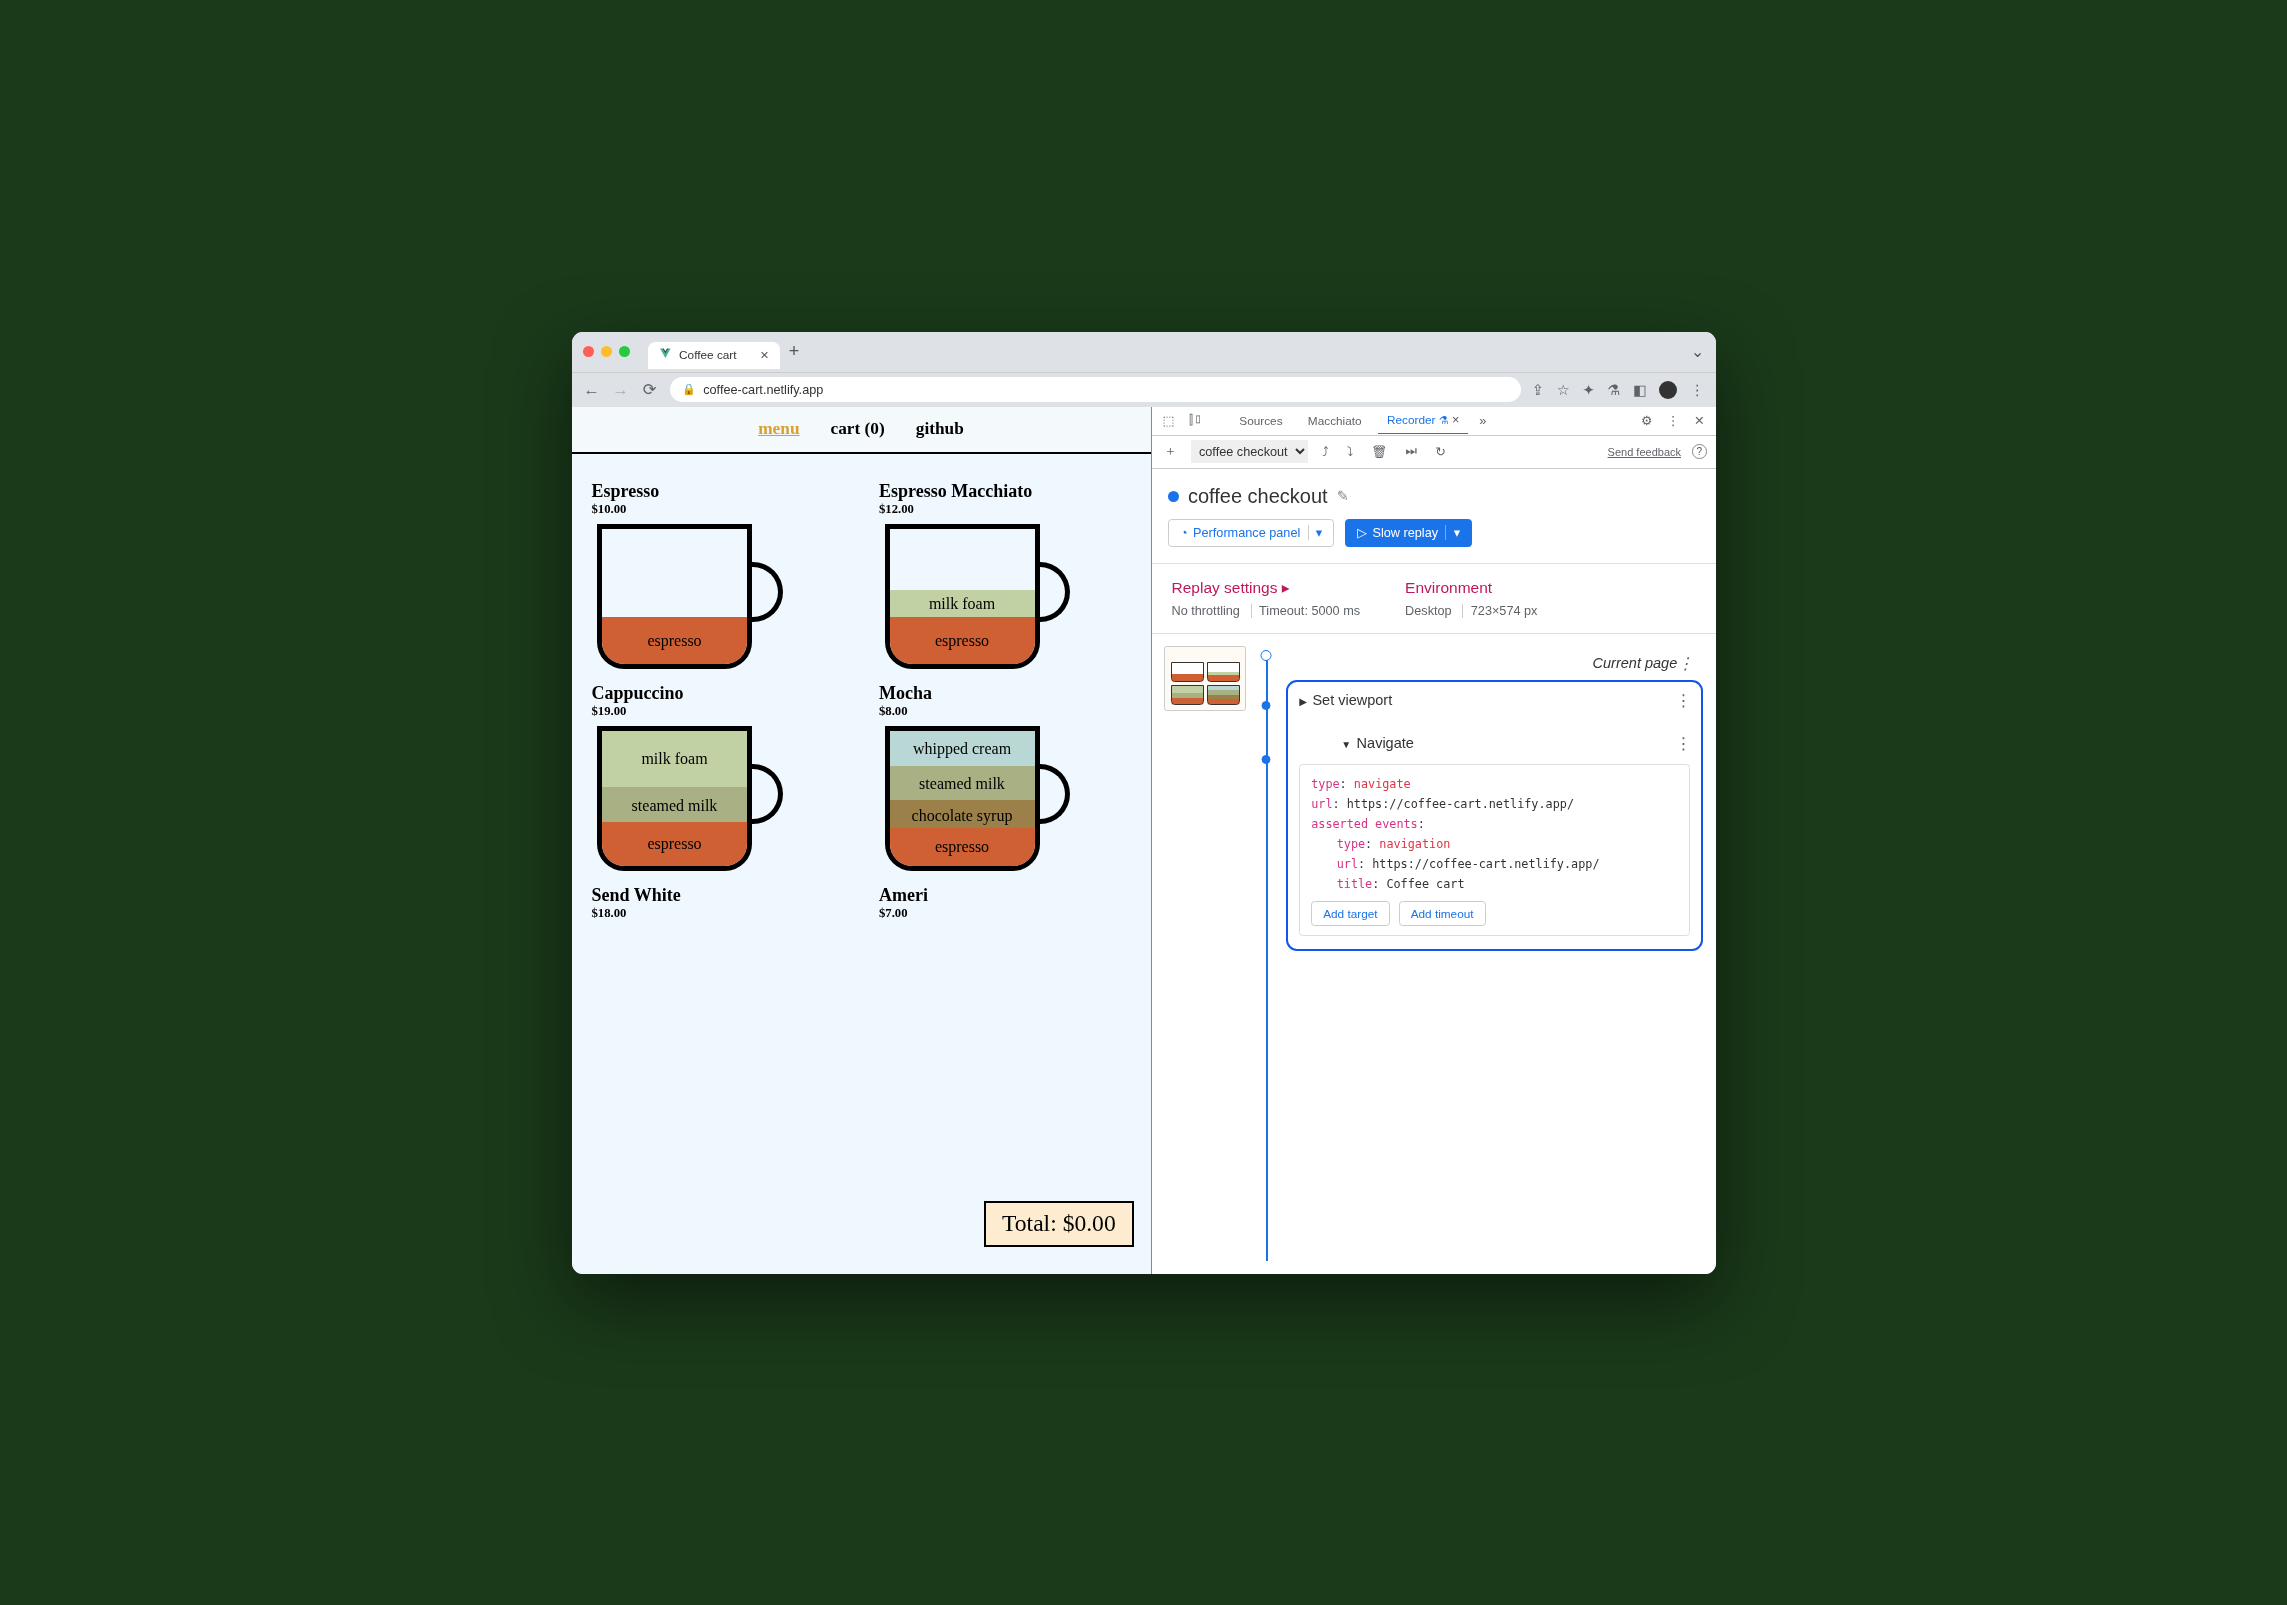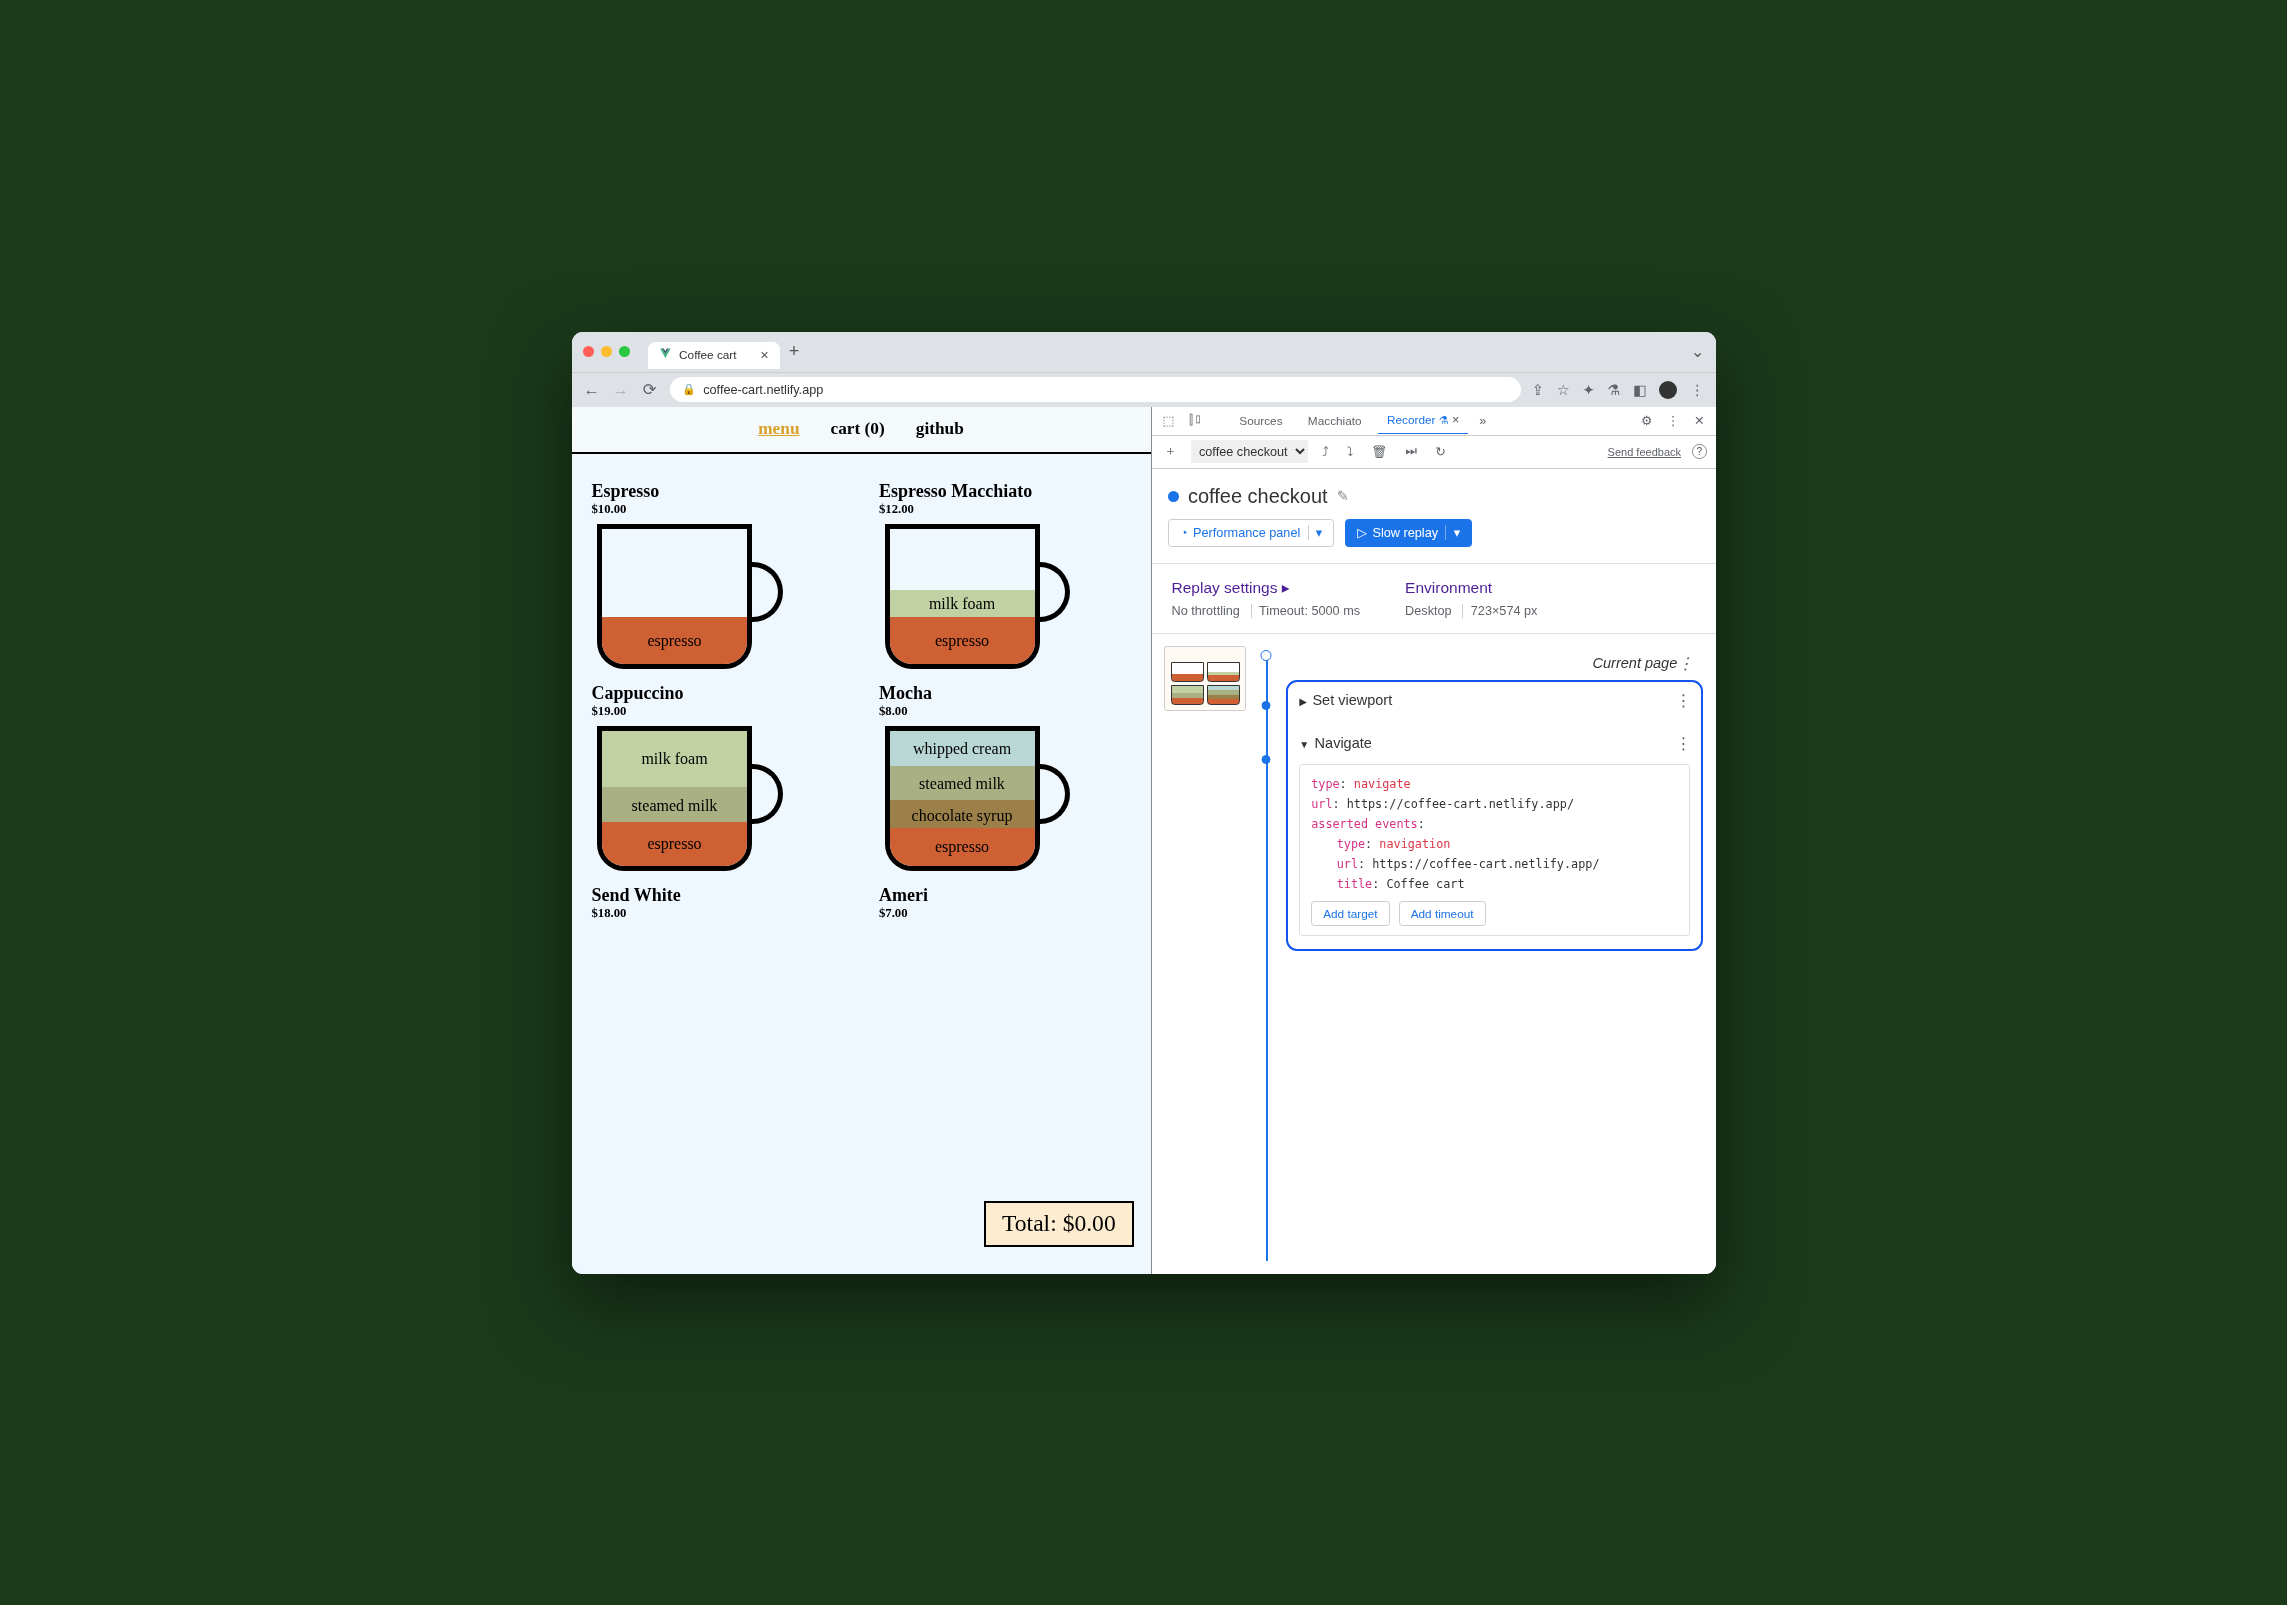--- a/index.html
+++ b/index.html
@@ -48,21 +48,21 @@
 .blue-dot{width:11px;height:11px;background:#1a73e8;border-radius:50%;}
 .rec-title{font-size:20px;color:#333;}
 .edit-icon{color:#888;font-size:14.5px;}
 .rec-buttons{display:flex;gap:11px;padding:0 16.4px 16.4px;}
 .btn{border:0.9px solid #ccc;border-radius:3.6px;padding:5.5px 11px;display:flex;align-items:center;gap:5.5px;font-size:12.7px;}
 .btn.outline{color:#1a73e8;background:#fff;}
 .btn.primary{background:#1a73e8;color:#fff;border-color:#1a73e8;}
 .btn-drop{border-left:0.9px solid rgba(255,255,255,0.4);padding-left:7.3px;margin-left:1.8px;}
 .btn.outline .btn-drop{border-left:0.9px solid #ccc;}
 .settings-box{border-top:0.9px solid #e0e0e0;border-bottom:0.9px solid #e0e0e0;padding:14.5px 20px;display:flex;gap:45px;}
-.settings-col h4{font-size:15.5px;font-weight:500;color:#4c1d95;margin-bottom:7.3px;}
+.settings-col h4{font-size:15.5px;font-weight:500;color:#be185d;margin-bottom:7.3px;}
 .settings-col .row{color:#5f6368;font-size:12.7px;}
 .settings-col .sep{border-left:0.9px solid #ccc;margin:0 7.3px;}
 .steps-area{flex:1;padding:12.7px 12.7px 12.7px 12.7px;overflow:auto;display:flex;gap:11px;}
 .thumb{width:82px;height:65px;border:0.9px solid #ccc;border-radius:2.7px;background:#fffaf4;flex-shrink:0;position:relative;}
 .thumb-grid{position:absolute;top:14.5px;left:5.5px;right:5.5px;bottom:5.5px;display:grid;grid-template-columns:1fr 1fr;gap:2.7px;}
 .thumb-cup{border:0.9px solid #333;border-radius:0 0 3.6px 3.6px;}
 .timeline{width:18px;position:relative;flex-shrink:0;}
 .tl-line{position:absolute;left:50%;top:7.3px;bottom:0;width:1.8px;background:#1a73e8;}
 .tl-dot{position:absolute;left:50%;transform:translateX(-50%);width:11px;height:11px;border:1.8px solid #1a73e8;background:#fff;border-radius:50%;}
 .tl-dot.filled{background:#1a73e8;width:9px;height:9px;}
@@ -283,21 +283,21 @@
         <div class="steps">
           <div class="step-row">
             <span class="step-title">Current page</span>
             <span class="kebab">⋮</span>
           </div>
           <div class="step-card">
             <div class="step-inner row">
               <span><span class="tri">▶</span><span class="step-title">Set viewport</span></span>
               <span class="kebab">⋮</span>
             </div>
-            <div class="step-inner row" style="margin-top:12.7px;">
+            <div class="step-inner row" style="margin-top:12.7px;margin-left:42px;">
               <span><span class="tri">▼</span><span class="step-title">Navigate</span></span>
               <span class="kebab">⋮</span>
             </div>
             <div class="code-box">
               <div><span class="key">type</span><span>: </span><span class="val-red">navigate</span></div>
               <div><span class="key">url</span><span>: https://coffee-cart.netlify.app/</span></div>
               <div><span class="key">asserted events</span><span>:</span></div>
               <div style="padding-left:25.5px;"><span class="key">type</span><span>: </span><span class="val-red">navigation</span></div>
               <div style="padding-left:25.5px;"><span class="key">url</span><span>: https://coffee-cart.netlify.app/</span></div>
               <div style="padding-left:25.5px;"><span class="key">title</span><span>: Coffee cart</span></div>

